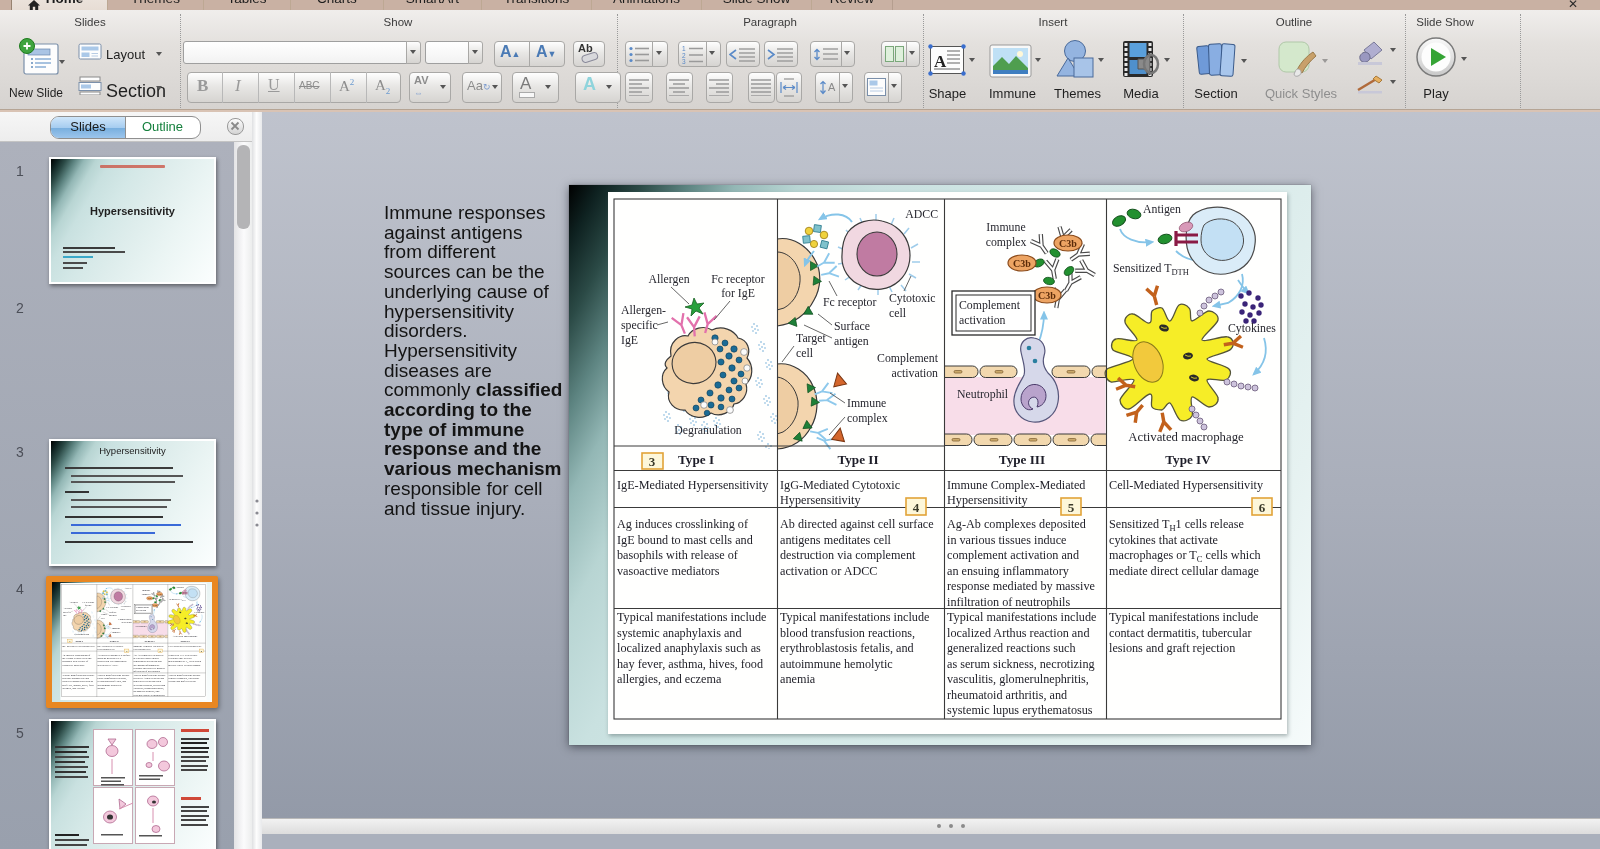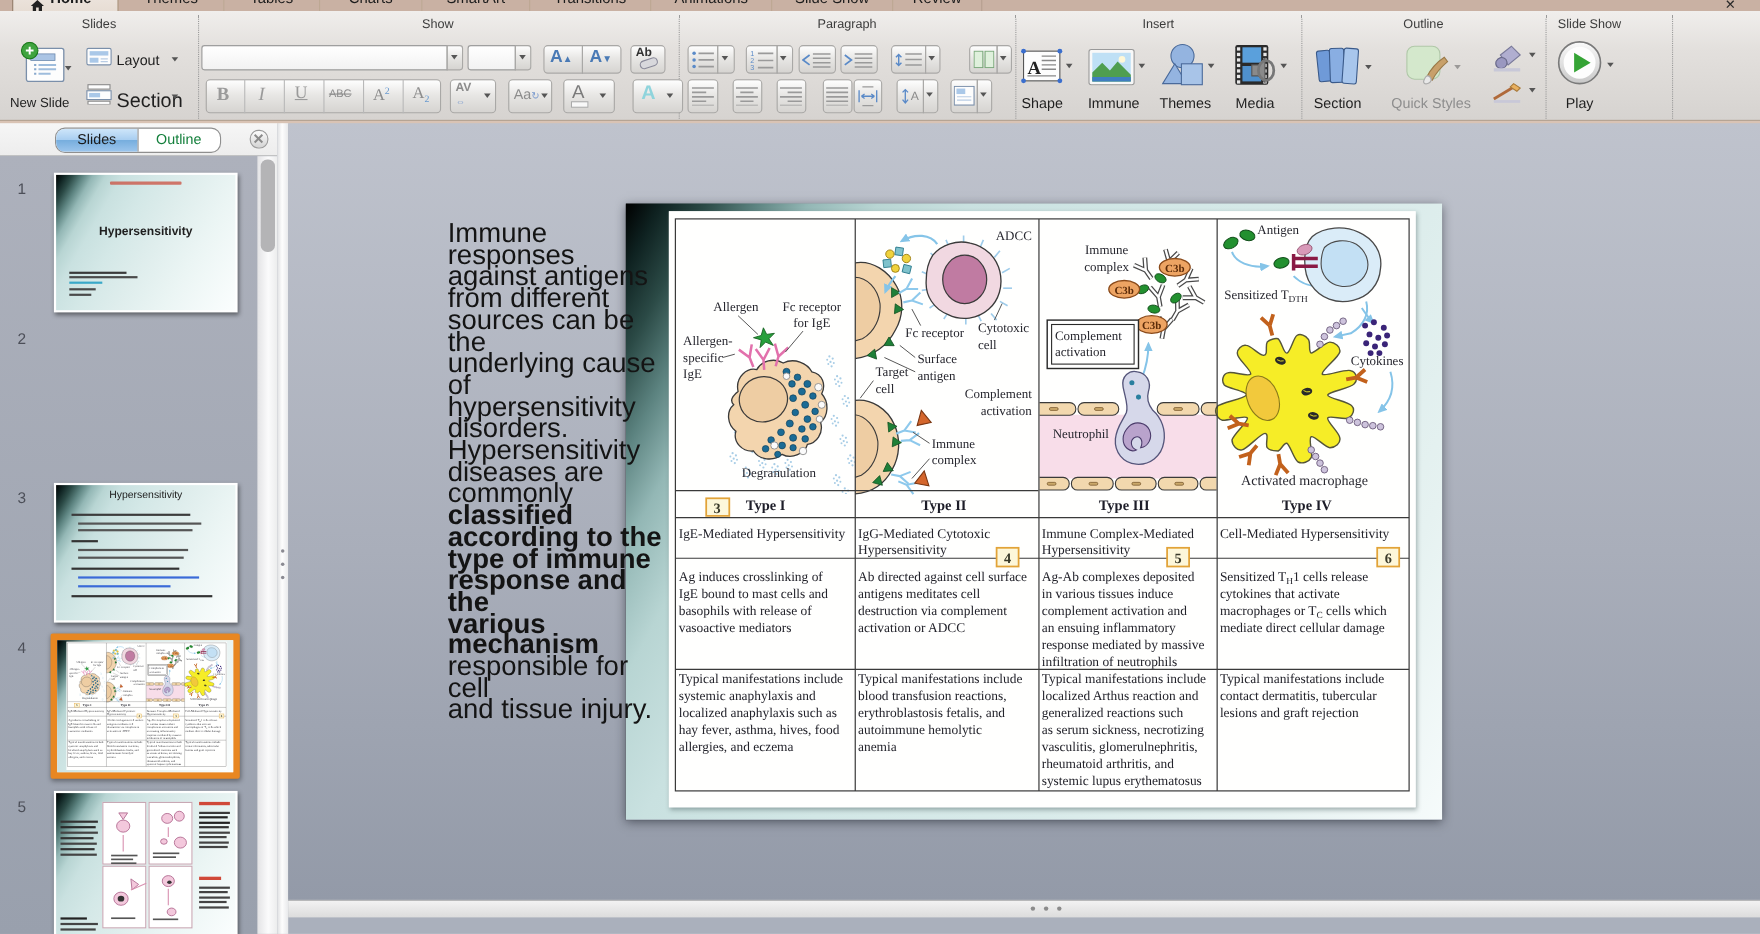--- a/index.html
+++ b/index.html
@@ -39,21 +39,21 @@
   .tgrad{width:100%;height:100%;position:relative;overflow:hidden;
     background:linear-gradient(120deg,#000 0%,#0e2120 3%,#2b4a46 6.5%,#5d8481 10.5%,#93b7b5 14.5%,#b8d5d3 19.5%,#c9e1e0 26%,#d4e8e7 38%,#deedec 52%,#ebf5f4 72%,#fbfefe 100%);}
 
   
   #canvas{left:262px;top:112px;width:1338px;height:706px;
     background:linear-gradient(#bfc3cd,#a9aeba 55%,#939aa8 100%);overflow:hidden;}
   #slide{position:absolute;left:307px;top:73px;width:742px;height:560px;
     background:linear-gradient(118deg,#000 0%,#0e2120 3%,#2b4a46 7%,#5d8481 11.5%,#93b7b5 16%,#b8d5d3 22%,#c9e1e0 30%,#d2e7e6 45%,#d9ebea 65%,#e6f2f1 85%,#f6fbfb 100%);
     box-shadow:0 2px 9px rgba(20,24,32,.55), 0 0 1px rgba(0,0,0,.4);}
   #figure{position:absolute;left:39px;top:7px;width:679px;height:542px;background:#fff;box-shadow:1px 2px 4px rgba(70,90,90,.45);}
-  #maintext{position:absolute;left:122px;top:91px;width:195px;font-size:25px;line-height:19.7px;color:#141414;margin-left:23px;}
+  #maintext{position:absolute;left:122px;top:91px;width:195px;font-size:19px;line-height:19.7px;color:#141414;}
 
   
   #notesbar{left:262px;top:818px;width:1338px;height:15px;
     background:linear-gradient(#f2f2f2,#dcdcdc);border-top:1px solid #b9b9b9;}
   #notes{left:262px;top:833px;width:1338px;height:16px;background:#fdfdfd;border-top:1px solid #c0c0c0;}
   #notes div{margin:3px 0 0 8px;font-size:13px;color:#2b2b2b;}
   .dot3{position:absolute;width:4px;height:4px;border-radius:2px;background:#8b8b8b;}
 </style>
 </head>
 <body>

